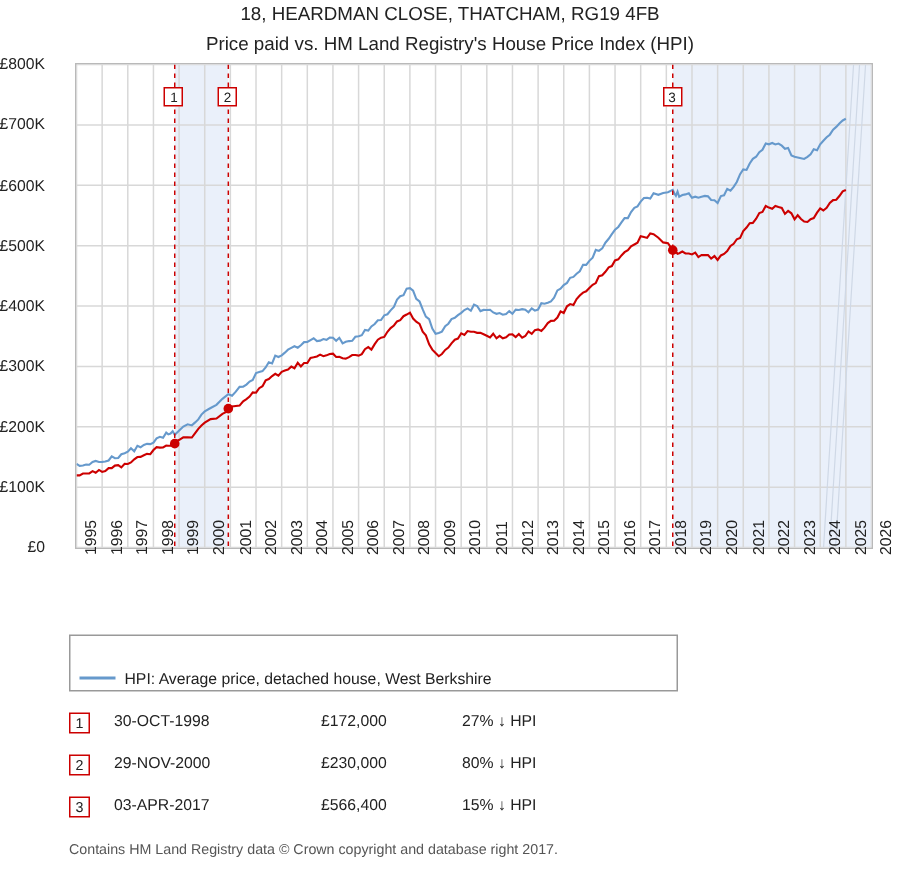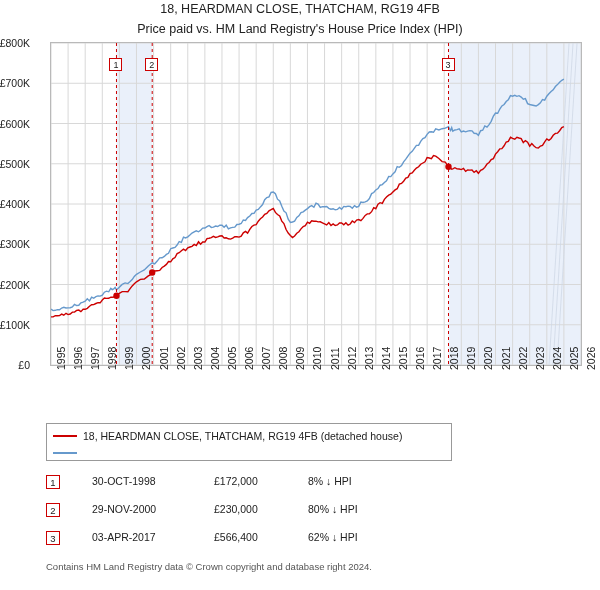--- a/index.html
+++ b/index.html
@@ -118,21 +118,21 @@
     top: 0;
     width: 14px;
     height: 14px;
     border: 1px solid #cc0000;
     box-sizing: border-box;
     text-align: center;
     line-height: 14px;
     font-size: 9.5px;
     background: #fff;
   }
-  .sale-date { position: absolute; left: 30px; top: 0; margin-left: 16px; }
+  .sale-date { position: absolute; left: 30px; top: 0; }
   .sale-price { position: absolute; left: 168px; top: 0; }
   .sale-delta { position: absolute; left: 262px; top: 0; }
   .footer {
     position: absolute;
     left: 46px;
     font-size: 9.5px;
     color: #555;
   }
   #footer1 { top: 561px; }
   #footer2 { top: 573px; }
@@ -250,40 +250,39 @@
         <div class="xlabel" style="left: 535px; top: 328px;">2026</div>
       </div>
     <div id="markerboxes">
         <div class="marker-box" style="left: 59.4806px; top: 16px;">1</div>
         <div class="marker-box" style="left: 95.2129px; top: 16px;">2</div>
         <div class="marker-box" style="left: 391.5px; top: 16px;">3</div>
       </div>
   </div>
 
   <div id="legend">
-      <div class="legend-row" style="top: 6px;"><span class="legend-swatch" style="border-top-color: rgb(204, 0, 0);"></span><span>18, HEARDMAN CLOSE, THATCHAM, RG19 4FB (detached house)</span></div>
-      <div class="legend-row" style="top: 23px;"><span class="legend-swatch" style="border-top-color: rgb(102, 153, 204);"></span></div>
+      <div class="legend-row" style="top: 23px;"><span class="legend-swatch" style="border-top-color: rgb(102, 153, 204);"></span><span>HPI: Average price, detached house, West Berkshire</span></div>
     </div>
 
   <div id="sales">
       <div class="sale-row" style="top: 475px; width: 400px;">
         <span class="sale-num">1</span>
         <span class="sale-date">30-OCT-1998</span>
         <span class="sale-price">£172,000</span>
-        <span class="sale-delta">8% ↓ HPI</span>
+        <span class="sale-delta">27% ↓ HPI</span>
       </div>
       <div class="sale-row" style="top: 503px; width: 400px;">
         <span class="sale-num">2</span>
         <span class="sale-date">29-NOV-2000</span>
         <span class="sale-price">£230,000</span>
         <span class="sale-delta">80% ↓ HPI</span>
       </div>
       <div class="sale-row" style="top: 531px; width: 400px;">
         <span class="sale-num">3</span>
         <span class="sale-date">03-APR-2017</span>
         <span class="sale-price">£566,400</span>
-        <span class="sale-delta">62% ↓ HPI</span>
+        <span class="sale-delta">15% ↓ HPI</span>
       </div>
     </div>
 
-  <div class="footer" id="footer1">Contains HM Land Registry data © Crown copyright and database right 2024.</div>
+  <div class="footer" id="footer1">Contains HM Land Registry data © Crown copyright and database right 2017.</div>
 
 </div>
 
 </body></html>

